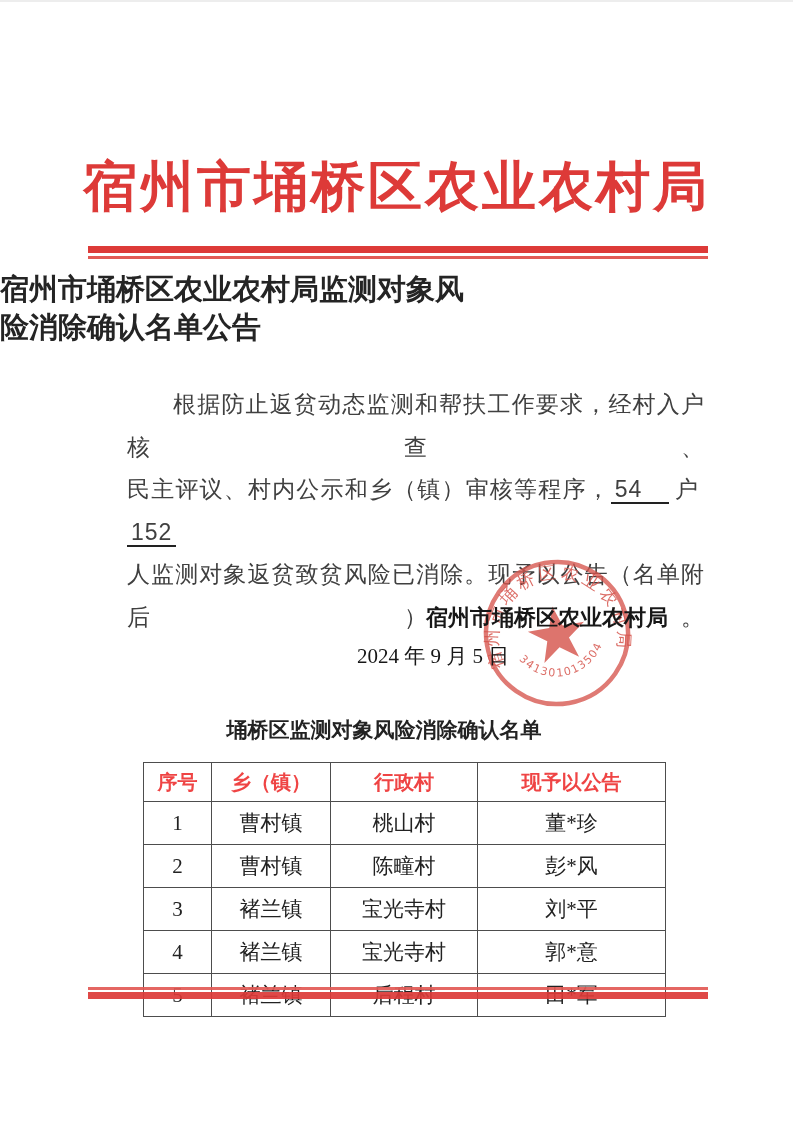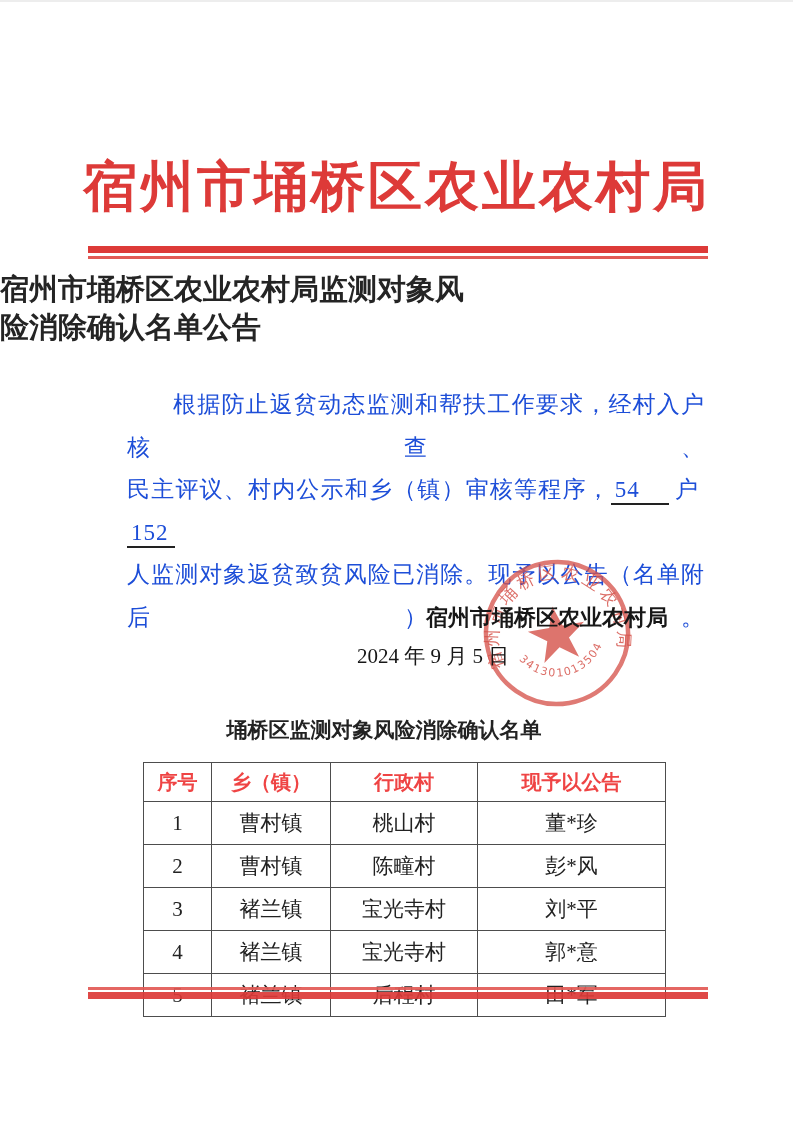--- a/index.html
+++ b/index.html
@@ -41,29 +41,29 @@
     font-weight:bold;
     font-size:29px;line-height:38px;
     color:#242424;
   }
 
   
   .body-text{
     position:absolute;left:127px;top:384px;width:578px;
     font-size:23px;line-height:42.5px;
     letter-spacing:1px;
-    color:#1d4ed8;
+    color:#404040;
   }
   .body-line{text-align:justify;text-align-last:justify;}
   .body-line.first{text-indent:46px;}
   .u-num{
     display:inline-block;text-align:left;
     border-bottom:2px solid #222;
     padding:0 4px;line-height:26px;
-    font-family:Liberation Serif, serif;
+    font-family:Liberation Sans, sans-serif;
   }
   .u-a{min-width:50px;}
   .u-b{min-width:40px;}
   .hu{margin:0 6px;}
 
   
   .seal{
     position:absolute;left:472px;top:548px;width:170px;height:170px;
     transform:rotate(-10deg);
     z-index:1;

